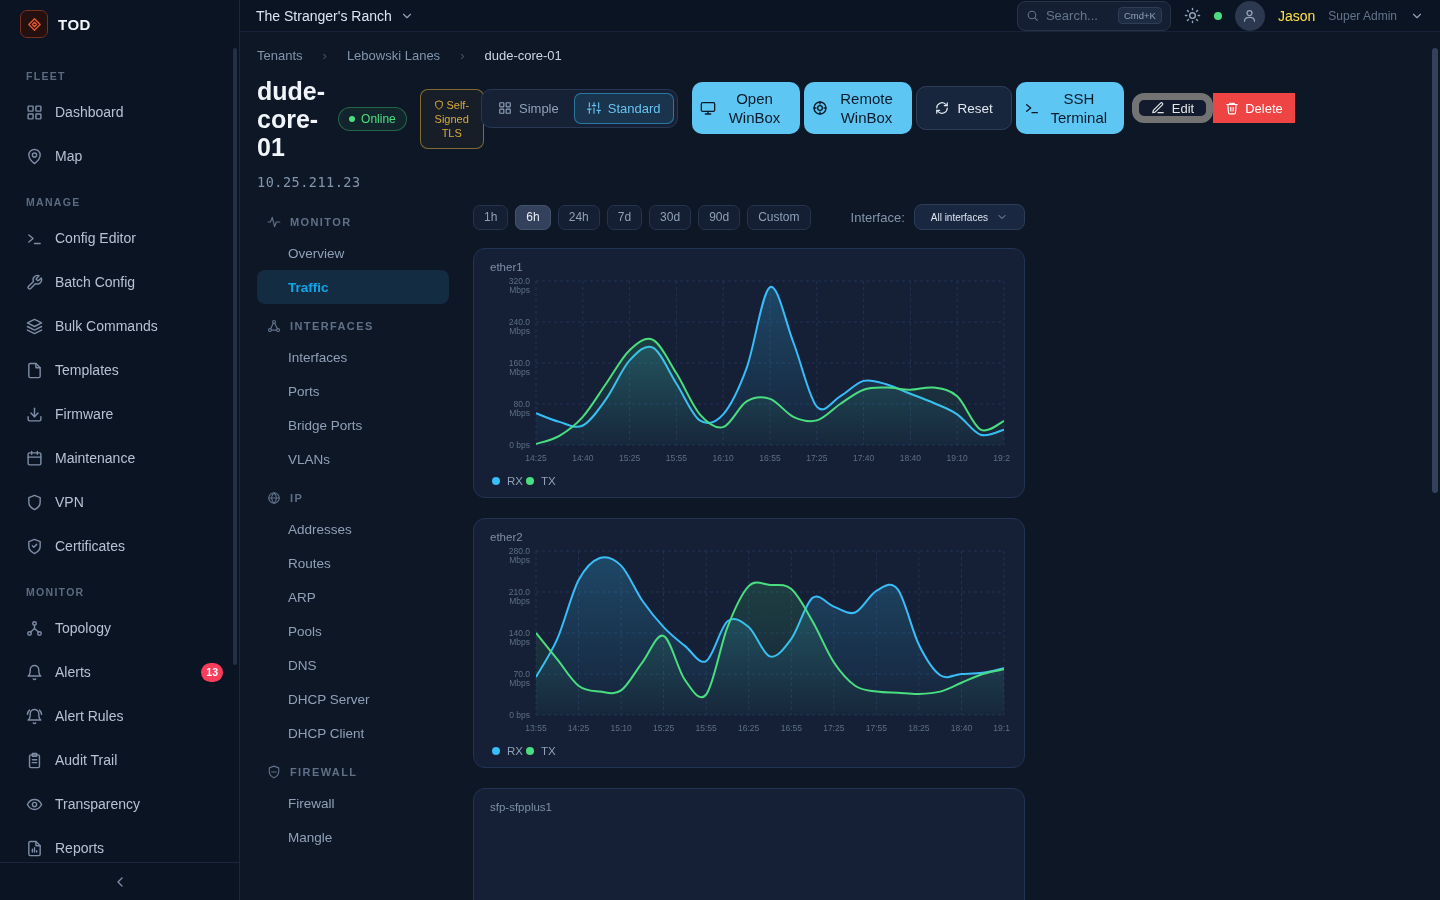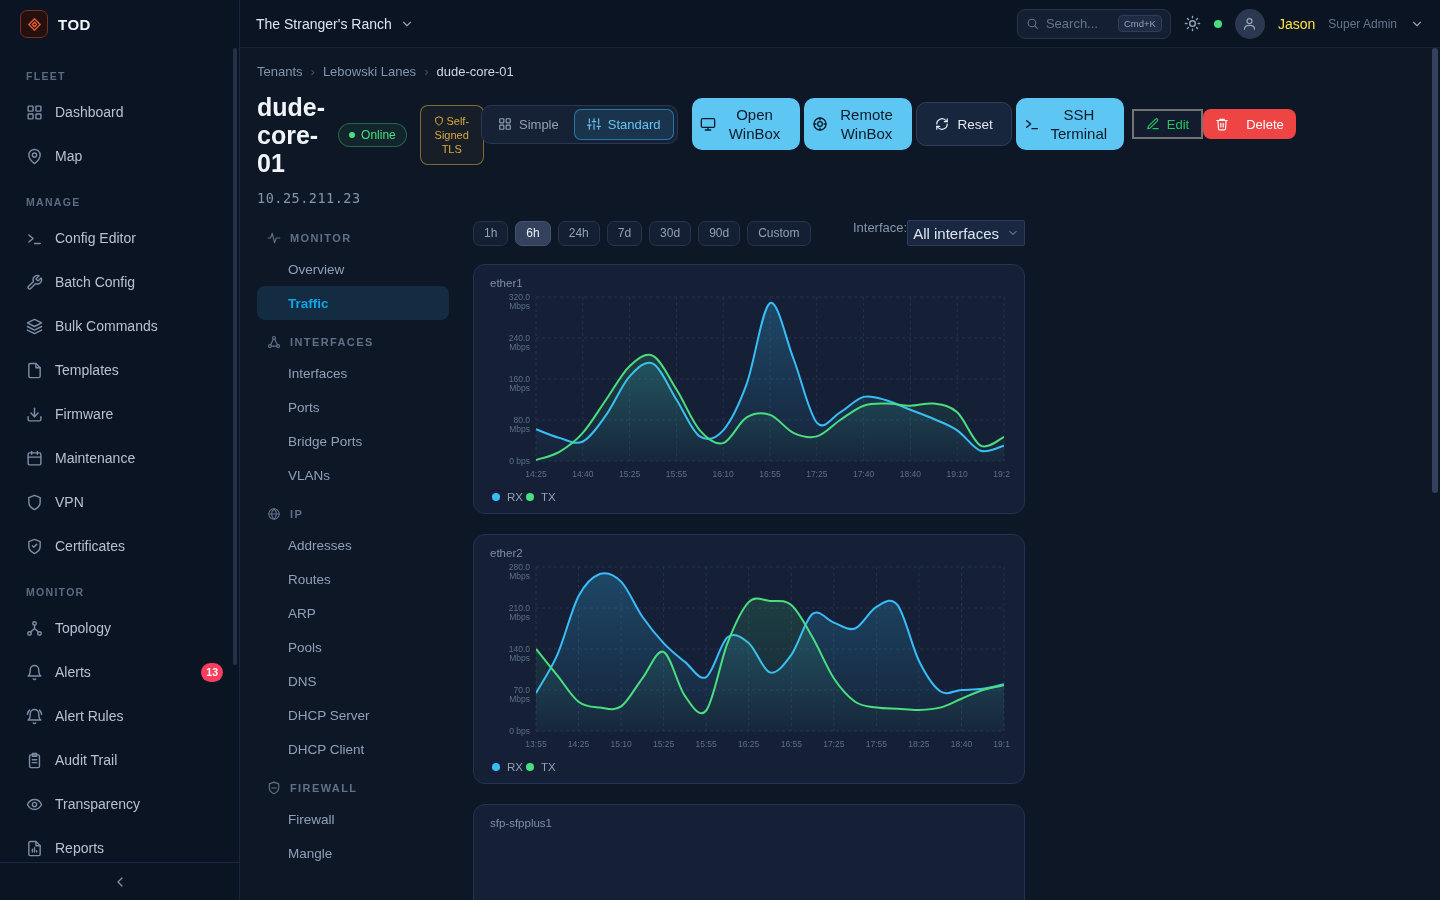--- a/index.html
+++ b/index.html
@@ -19,74 +19,74 @@
   .logo-text { color:#f1f5f9; font-weight:700; font-size:15px; letter-spacing:.5px; }
   .sidebar-nav { flex:1; padding-top:4px; overflow:hidden; }
   .nav-section-label { padding:18px 26px 8px; font-size:10.5px; font-weight:700; letter-spacing:1.3px; color:#5b6b82; }
   .nav-item { display:flex; align-items:center; gap:12px; height:44px; padding:0 16px 0 26px; color:#b6c2d4; font-size:14px; cursor:pointer; }
   .nav-item .icn { color:#7d8da6; flex:none; }
   .nav-badge { margin-left:auto; background:#fb3d5d; color:#fff; font-size:10.5px; min-width:19px; height:19px; border-radius:10px; display:flex; align-items:center; justify-content:center; padding:0 5px; font-weight:700; }
   .sidebar-footer { border-top:1px solid #1b2740; height:38px; display:flex; align-items:center; justify-content:center; color:#7d8da6; flex:none; cursor:pointer; }
 
   
   .main { flex:1; display:flex; flex-direction:column; position:relative; min-width:0; }
-  .topbar { height:48px; background:#0b1422; border-bottom:1px solid #18233a; display:flex; align-items:center; padding:0 16px; flex:none; }
+  .topbar { height:32px; background:#0b1422; border-bottom:1px solid #18233a; display:flex; align-items:center; padding:0 16px; flex:none; }
   .tenant { display:flex; align-items:center; gap:8px; color:#dbe4f0; font-size:14px; cursor:pointer; }
   .topbar-right { margin-left:auto; display:flex; align-items:center; gap:13px; }
   .searchbox { width:154px; height:30px; background:#151f33; border:1px solid #273349; border-radius:8px; display:flex; align-items:center; gap:7px; padding:0 8px; color:#64748b; cursor:text; }
   .search-ph { font-size:13px; }
   .kbd { margin-left:auto; font-size:9.5px; background:#1f2b42; border:1px solid #2e3c58; border-radius:4px; padding:2px 5px; color:#8fa0b8; white-space:nowrap; }
   .status-dot { width:8px; height:8px; border-radius:50%; background:#4ade80; }
   .avatar { width:30px; height:30px; border-radius:50%; background:#2c3850; display:flex; align-items:center; justify-content:center; color:#93a3ba; cursor:pointer; }
   .user-name { font-size:14px; color:#fde047; }
   .user-role { font-size:12px; color:#64748b; }
 
   
   .content { flex:1; padding:16px 0 0 17px; overflow:hidden; position:relative; }
-  .breadcrumb { display:flex; align-items:center; gap:8px; font-size:13px; color:#8295ad; }
+  .breadcrumb { display:flex; align-items:center; gap:20px; font-size:13px; color:#8295ad; }
   .crumb { cursor:pointer; }
   .crumb-sep { color:#46546b; }
   .crumb-last { color:#cbd5e1; }
   .device-header { display:flex; align-items:flex-start; margin-top:14px; }
   .device-left { width:224px; flex:none; }
   .device-title-row { display:flex; align-items:center; gap:13px; }
   .device-name { width:78px; font-size:25px; line-height:1.12; color:#f1f5f9; font-weight:700; }
   .online-badge { display:flex; align-items:center; gap:6px; padding:4px 10px; border-radius:999px; background:rgba(74,222,128,.07); border:1px solid rgba(74,222,128,.35); color:#4ade80; font-size:12px; flex:none; }
   .online-dot { width:6px; height:6px; border-radius:50%; background:#4ade80; }
   .tls-badge { width:64px; border:1px solid rgba(216,169,62,.55); background:rgba(216,169,62,.05); border-radius:8px; padding:8px 5px; color:#d8a93e; font-size:11px; line-height:1.3; text-align:center; flex:none; }
   .tls-badge .icn { vertical-align:-1px; margin-right:2px; }
   .device-ip { margin-top:13px; font-family:"DejaVu Sans Mono", monospace; font-size:13.5px; color:#8295ad; letter-spacing:.5px; }
   .header-controls { display:flex; align-items:center; gap:10px; margin-top:5px; }
   .seg { display:flex; background:#162136; border:1px solid #283754; border-radius:10px; padding:3px; gap:2px; }
   .seg-btn { display:flex; align-items:center; gap:7px; padding:7px 12px; border-radius:7px; font-size:13px; color:#8fa0b8; border:1px solid transparent; background:transparent; cursor:pointer; font-family:inherit; }
   .seg-btn.active { background:rgba(56,189,248,.12); border-color:rgba(56,189,248,.5); color:#67c3f0; }
   .btn { display:flex; align-items:center; border-radius:10px; cursor:pointer; font-family:inherit; border:none; }
   .btn-primary { width:108px; height:52px; background:#5ec6f2; color:#0a1b2b; gap:6px; padding:0 8px; margin-left:4px; }
   .btn-primary .btn-label { width:66px; font-size:15px; line-height:1.3; text-align:center; }
   .btn-secondary { height:44px; padding:0 18px; background:#18263d; border:1px solid #2e3d58; color:#e2e8f0; gap:9px; font-size:13.5px; margin-left:4px; }
-  .btn-outline { height:30px; padding:0 12px; background:#121c2e; border:2px solid #737373; color:#22c55e; gap:7px; font-size:13px; border-radius:0; margin-left:8px; }
-  .btn-danger { height:30px; padding:0 12px; background:#ef4444; color:#fff; gap:17px; font-size:13px; border-radius:8px; }
+  .btn-outline { height:30px; padding:0 12px; background:#121c2e; border:7px solid #737373; color:#e5e5e5; gap:7px; font-size:13px; border-radius:12px; margin-left:8px; }
+  .btn-danger { height:30px; padding:0 12px; background:#ef4444; color:#fff; gap:6px; font-size:13px; border-radius:0; }
   .btn .btn-label { white-space:normal; }
   .btn-secondary .btn-label, .btn-outline .btn-label, .btn-danger .btn-label { white-space:nowrap; }
 
   
   .content-body { display:flex; margin-top:10px; }
   .subnav { width:192px; flex:none; }
   .subnav-group-label { display:flex; align-items:center; gap:9px; padding:15px 0 7px 10px; color:#5f7089; font-size:11px; font-weight:700; letter-spacing:1.4px; }
   .subnav-item { height:34px; display:flex; align-items:center; padding-left:31px; font-size:13.5px; color:#8fa0b8; border-radius:8px; cursor:pointer; }
   .subnav-item.active { background:rgba(56,189,248,.13); color:#0ea5e9;font-weight:bold; }
 
   .charts-col { width:552px; margin-left:24px; flex:none; }
   .charts-controls { display:flex; align-items:center; margin:4px 0 18px; }
   .pills { display:flex; gap:7px; }
   .pill { height:25px; padding:0 10px; border-radius:7px; background:#141f33; border:1px solid #26334d; color:#8fa0b8; font-size:12px; display:flex; align-items:center; cursor:pointer; font-family:inherit; }
   .pill.active { background:#33415c; border-color:#43526f; color:#e8eef6; }
-  .iface { margin-left:auto; display:flex; }
+  .iface { margin-left:auto; display:flex; align-items:center; gap:9px; }
   .iface-label { font-size:13px; color:#8295ad; }
-  .iface-select { height:26px; background:#1a2740; border:1px solid #2c3c59; border-radius:2px; color:#dbe4f0; font-size:15px; display:flex; align-items:center; gap:8px; padding:0 5px; cursor:pointer; }
+  .iface-select { height:26px; background:#1a2740; border:1px solid #2c3c59; border-radius:8px; color:#dbe4f0; font-size:10px; display:flex; align-items:center; gap:8px; padding:0 16px; cursor:pointer; }
 
   .chart-card { background:#152036; border:1px solid #233354; border-radius:12px; padding:12px 16px 10px; margin-bottom:20px; }
   .chart-title { font-size:11.5px; color:#7e8ea6; }
   svg.chart { display:block; margin-top:2px; width:520px; height:196px; }
   .grid { stroke:#223252; stroke-dasharray:3 3; stroke-width:1; }
   .ylab, .xlab { fill:#5d6e85; font-size:8.5px; font-family:"Liberation Sans", sans-serif; }
   .legend { display:flex; gap:3px; margin-top:4px; padding-left:2px; }
   .legend-item { display:flex; align-items:center; gap:7px; font-size:11.5px; color:#8fa0b8; }
   .legend-dot { width:8px; height:8px; border-radius:50%; }
 

